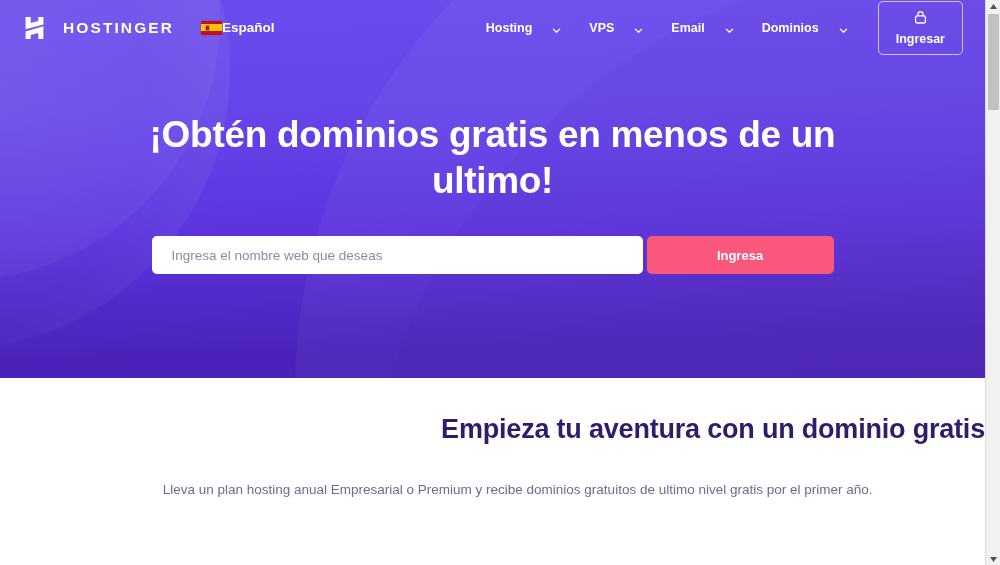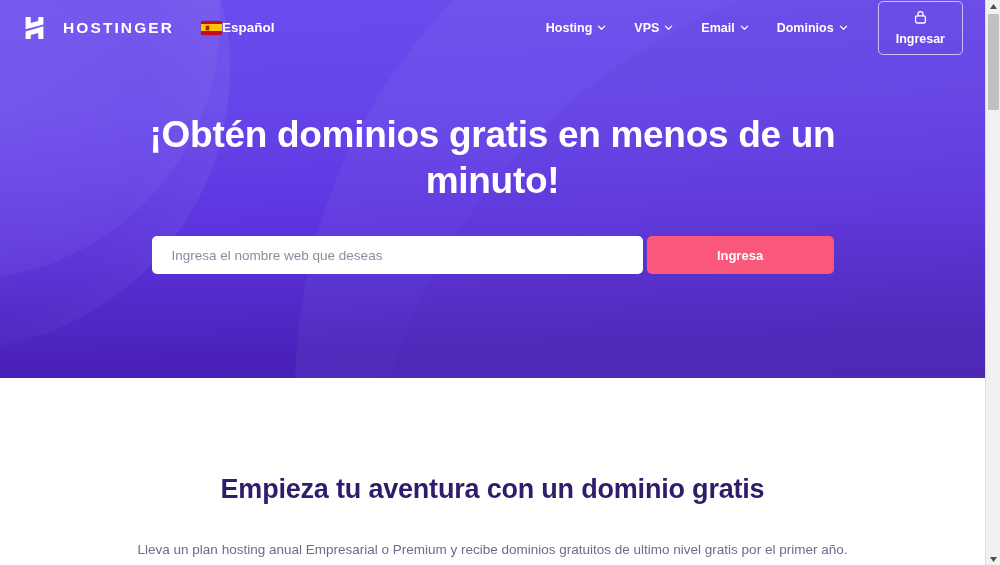--- a/index.html
+++ b/index.html
@@ -91,21 +91,21 @@
     width:5px; height:5.5px;
     background:#ad1519; border:0.5px solid #c8a02a; border-radius:1px;
   }
   .lang-label { color:#fff; font-size:13.5px; font-weight:600; }
 
   .nav-menu {
     margin-left:auto;
     display:flex; align-items:center; gap:0;
   }
   .nav-item {
-    display:flex; align-items:center; gap:5px;
+    display:flex; align-items:flex-end; gap:20px;
     color:#fff; font-size:12.5px; font-weight:600;
     padding:9px 14px; cursor:pointer; white-space:nowrap;
   }
   .chev { display:block; width:9px; height:9px; }
   .login-btn {
     display:flex; align-items:center; gap:8px;
     margin-left:16px;
     border:1px solid rgba(255,255,255,.65);
     border-radius:5px;
     padding:8px 17px;
@@ -166,22 +166,22 @@
     background:#f9587c;
     color:#fff;
     font-size:13px; font-weight:700;
     cursor:pointer;
     font-family:"Liberation Sans", sans-serif;
   }
 
   
   .section {
     background:#fff;
-    text-align:center;
-    padding-top:96px;
+    text-align:right;
+    padding-top:36px;
   }
   .section-title {
     color:#2f1c6a;
     font-size:27px;
     font-weight:700;
     letter-spacing:-0.2px;
   }
   .section-sub {
     color:#6f6a8e;
     font-size:13.5px;
@@ -276,21 +276,21 @@
               <rect x="1.6" y="5.8" width="9.8" height="7.2" rx="1.6" fill="none" stroke="#ffffff" stroke-width="1.3"></rect>
               <path d="M4 5.8V4.1a2.5 2.5 0 0 1 5 0v1.7" fill="none" stroke="#ffffff" stroke-width="1.3" stroke-linecap="round"></path>
             </svg>
             <span>Ingresar</span>
           </button>
 
         </div>
       </div>
 
       <div class="hero-content">
-        <h1 class="hero-title">¡Obtén dominios gratis en menos de un minuto!</h1>
+        <h1 class="hero-title">¡Obtén dominios gratis en menos de un ultimo!</h1>
 
         <div class="search-row">
           <input class="search-input" type="text" placeholder="Ingresa el nombre web que deseas" style="">
           <button class="search-btn">Ingresa</button>
         </div>
       </div>
     </div>
 
     <div class="section">
       <h2 class="section-title">Empieza tu aventura con un dominio gratis</h2>

